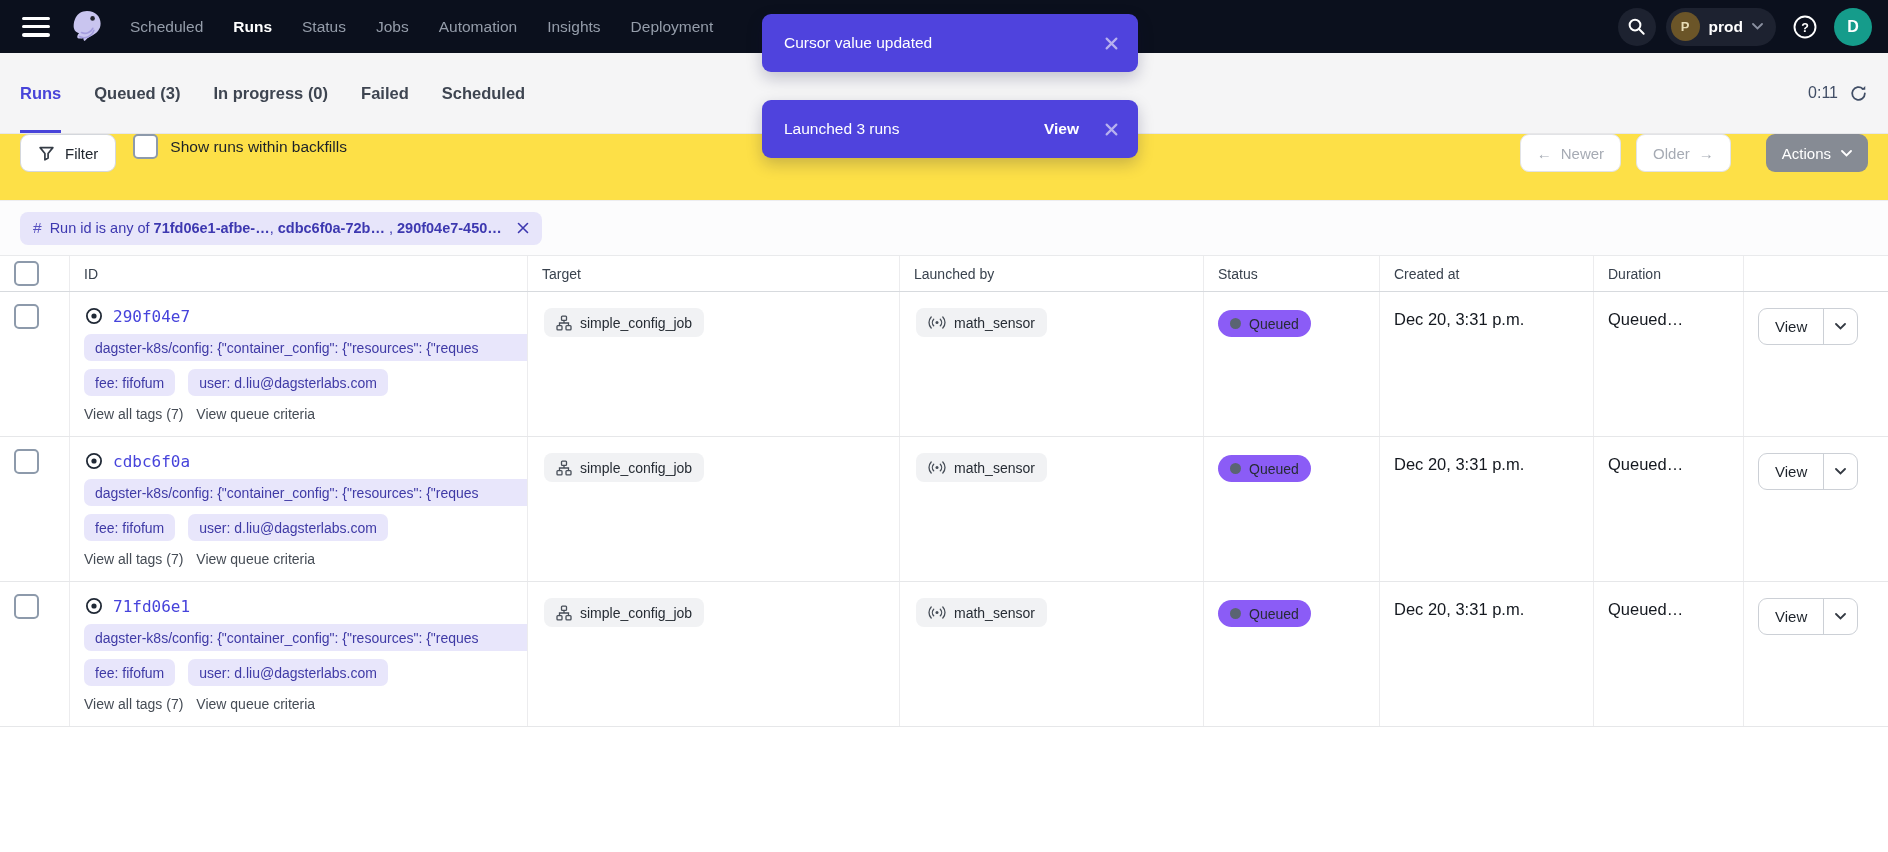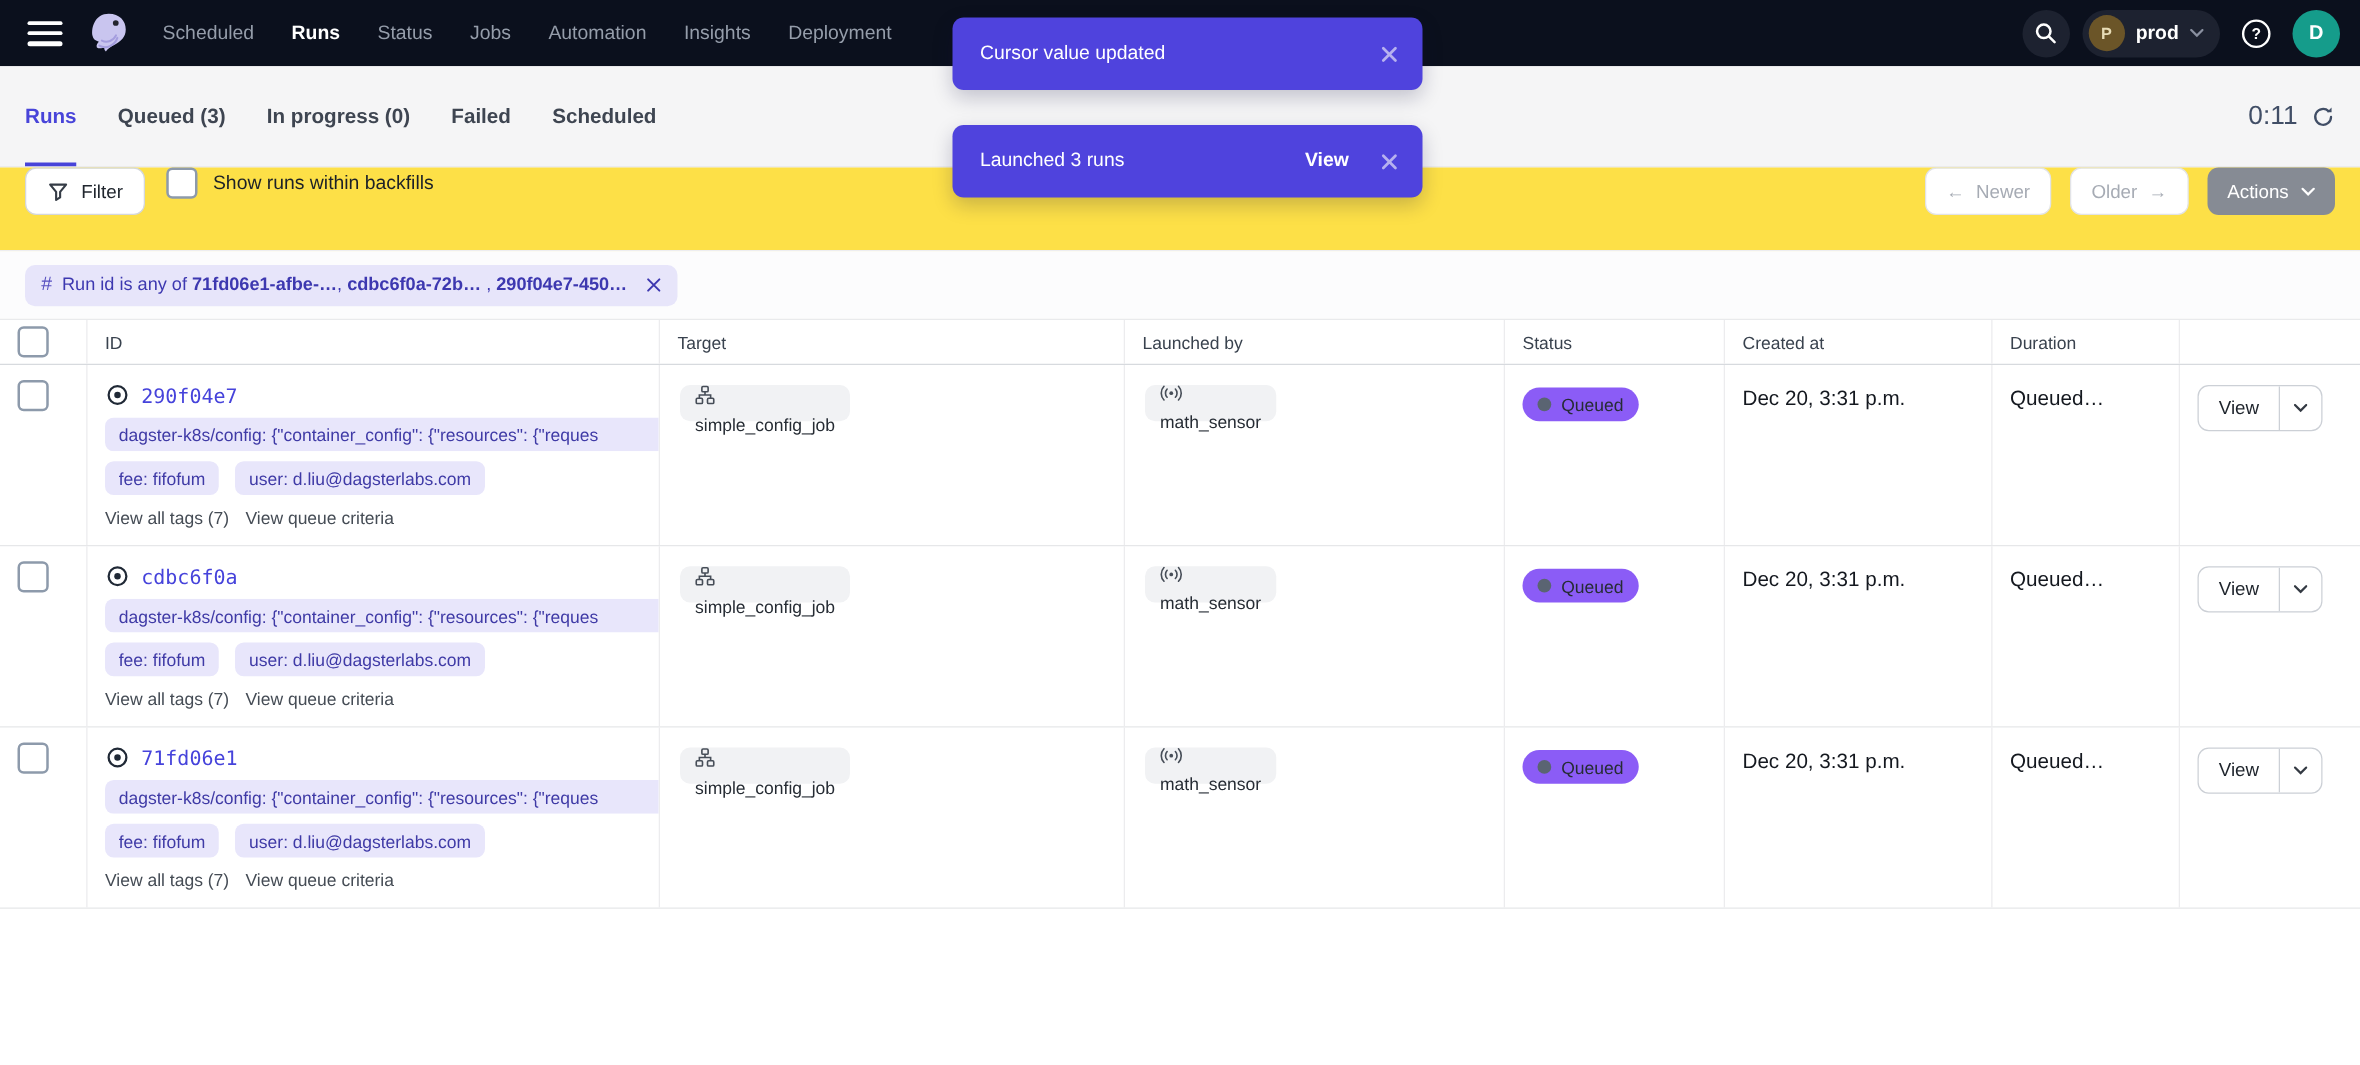--- a/index.html
+++ b/index.html
@@ -27,32 +27,32 @@
   .toast { width:376px; height:58px; background:#4f43dd; border-radius:9px; display:flex; align-items:center; padding:0 20px 0 22px; color:#fff; font-size:15.5px; box-shadow:0 6px 16px rgba(15,15,60,0.22); }
   .toast .msg { flex:1; }
   .toast .view-link { font-weight:600; margin-right:26px; cursor:pointer; }
   .toast .x { color:#b7b1ef; cursor:pointer; display:flex; }
 
   
   .tabs-strip { height:81px; background:#f5f5f6; border-bottom:1px solid #e7e7e9; display:flex; align-items:stretch; padding:0 20px; }
   .tab { position:relative; display:flex; align-items:center; margin-right:33px; font-size:16.5px; font-weight:600; color:#3e4551; cursor:pointer; white-space:nowrap; }
   .tab.active { color:#4844d9; }
   .tab.active::after { content:''; position:absolute; left:0; right:0; bottom:0; height:3px; background:#4844d9; }
-  .timer-wrap { margin-left:auto; display:flex; align-items:center; gap:11px; color:#414e66; font-size:21px; }
+  .timer-wrap { margin-left:auto; display:flex; align-items:center; gap:11px; color:#414e66; font-size:16px; }
   .refresh { display:flex; cursor:pointer; color:#414e66; }
 
   
   .filter-row { height:67px; background:#fde047; border-bottom:1px solid #ededf0; display:flex; align-items:flex-start; padding:0 20px; }
   .filter-btn { height:38px; border:1px solid #d4d7dc; border-radius:9px; background:#fff; display:flex; align-items:center; gap:10px; padding:0 17px; font-size:15px; color:#20262e; font-weight:500; cursor:pointer; }
   .checkbox { width:25px; height:25px; border:2.5px solid #8d9aab; border-radius:5px; background:#fff; cursor:pointer; flex:none; }
   .cb-wrap { display:flex; align-items:center; gap:12px; margin-left:17px; }
   .cb-label { font-size:15.5px; color:#1c2128; font-weight:500; cursor:pointer; }
   .filter-right { margin-left:auto; display:flex; align-items:center; gap:15px; }
   .pager-btn { height:38px; border:1px solid #e2e3e6; border-radius:9px; background:#fff; color:#a6abb4; font-size:15px; display:flex; gap:9px; align-items:center; padding:0 16px; font-weight:500; cursor:pointer; }
-  .actions-btn { height:38px; border-radius:9px; background:#868b94; color:#fff; font-size:15px; font-weight:500; display:flex; align-items:center; gap:10px; padding:0 16px; cursor:pointer; }
+  .actions-btn { height:38px; border-radius:9px; background:#868b94; color:#fff; font-size:15px; font-weight:500; display:flex; align-items:center; gap:10px; padding:0 16px; cursor:pointer;margin-left:20px; }
 
   
   .tag-row { height:55px; background:#fcfcfd; border-bottom:1px solid #e9eaec; display:flex; align-items:center; padding:0 20px; }
   .filter-tag { height:33px; background:#e7e5fa; border-radius:8px; display:inline-flex; align-items:center; padding:0 13px; color:#3d38b0; font-size:14.5px; gap:8px; }
   .filter-tag .hash { font-weight:500; color:#5750c0; font-size:15.5px; }
   .filter-tag .frag { white-space:pre; }
   .filter-tag b { font-weight:700; }
   .filter-tag .x { margin-left:7px; display:flex; color:#3d38b0; cursor:pointer; }
 
   
@@ -68,21 +68,21 @@
   .c-id { padding:14px 0 0 14px; }
   .run-id-line { display:flex; align-items:center; gap:9px;text-align:right; }
   .run-id { color:#4643db; font-family:"DejaVu Sans Mono", monospace; font-size:16px; text-decoration:none; cursor:pointer; }
   .config-clip { margin-top:8px; height:27px; overflow:hidden; }
   .tagpill { display:inline-flex; align-items:center; height:27px; background:#e8e6fb; color:#3f3aa6; font-size:14px; border-radius:7px; padding:0 11px; white-space:nowrap; cursor:default; }
   .config-clip .tagpill { border-radius:7px 0 0 7px; width:max-content; min-width:470px; }
   .tag-line { margin-top:8px; display:flex; gap:13px; }
   .links-line { margin-top:10px; display:flex; gap:13px; font-size:14px; color:#454c55; font-weight:500; }
   .links-line span { cursor:pointer; }
   .c-target, .c-launch { padding:16px 0 0 16px; }
-  .pill-gray { display:inline-flex; gap:8px; height:29px; background:#f1f2f4; border-radius:8px; padding:0 12px; font-size:14px; color:#262c34; cursor:default;flex-direction:column; }
+  .pill-gray { display:inline-flex; align-items:center; gap:8px; height:29px; background:#f1f2f4; border-radius:8px; padding:0 12px; font-size:14px; color:#262c34; cursor:default; }
   .pill-gray .picon { display:flex; color:#474e58; }
   .c-status { padding:18px 0 0 14px; }
   .status-pill { display:inline-flex; align-items:center; gap:8px; height:27px; background:#8b5cf6; border-radius:14px; padding:0 12px; font-size:14px; color:#262c34; }
   .dot { width:11px; height:11px; border-radius:50%; background:#5a6472; }
   .c-created, .c-duration { padding:18px 0 0 14px; font-size:16.5px; color:#14181f; font-weight:500; }
   .c-view { padding:16px 0 0 14px; }
   .view-btn { display:inline-flex; height:37px; border:1px solid #ccd0d6; border-radius:9px; background:#fff; overflow:hidden; }
   .view-main { padding:0 16px; display:flex; align-items:center; font-size:15px; color:#1d232b; font-weight:500; border-right:1px solid #ccd0d6; cursor:pointer; }
   .view-caret { width:33px; display:flex; align-items:center; justify-content:center; color:#343a43; cursor:pointer; }
 </style>

